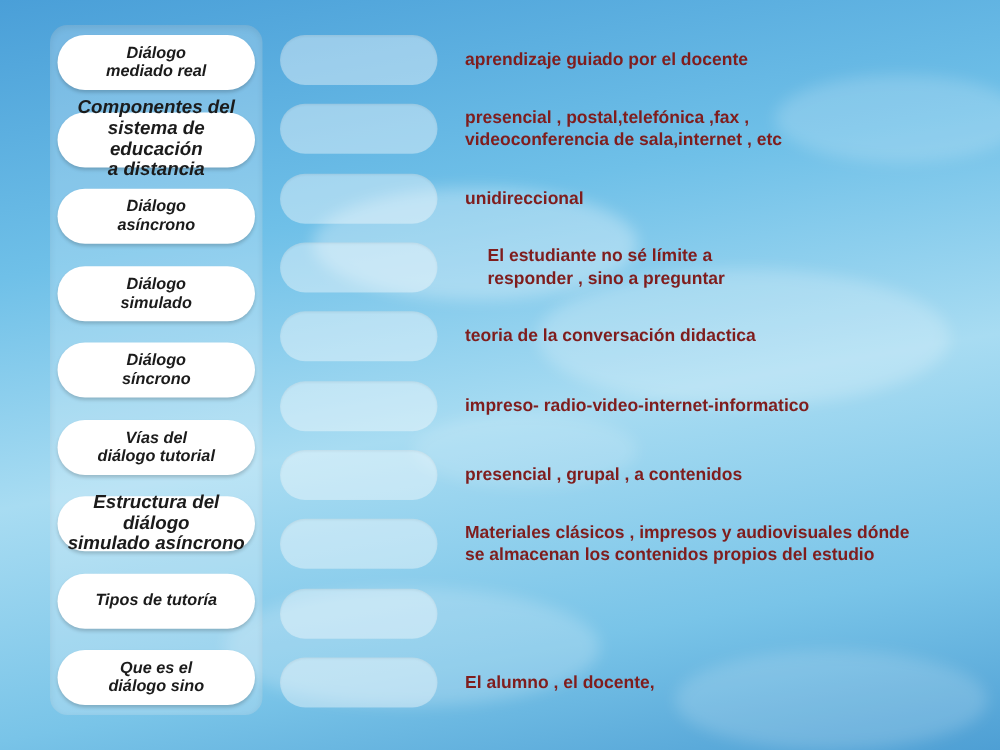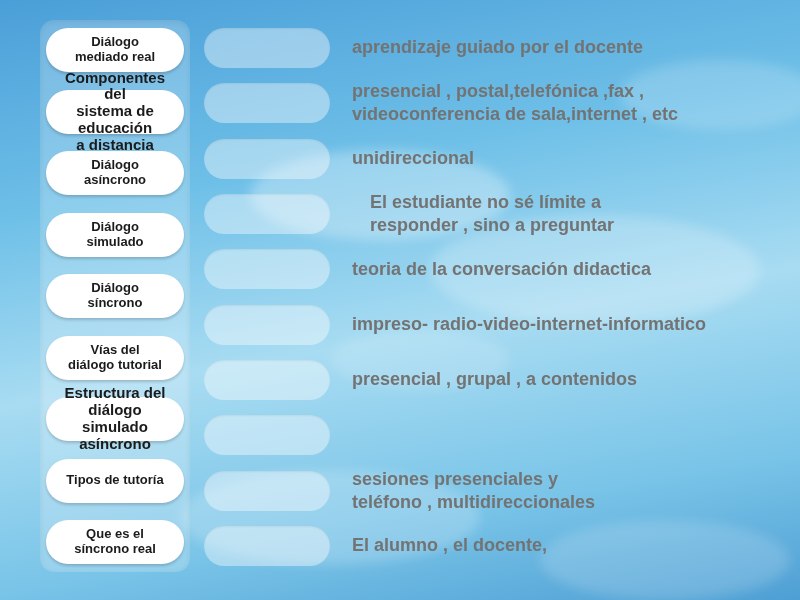--- a/index.html
+++ b/index.html
@@ -33,32 +33,33 @@
   .board {
     position: absolute;
     inset: 0;
     display: flex;
     padding: 18px 20px;
     box-sizing: border-box;
   }
 
   
   .terms-panel {
-    width: 150px;
+    width: 170px;
     background: rgba(255,255,255,0.22);
     border-radius: 14px;
     padding: 8px 6px;
     box-sizing: border-box;
     display: flex;
     flex-direction: column;
     justify-content: space-between;
     box-shadow: 0 2px 6px rgba(0,0,0,0.08) inset;
     margin-left: 20px;
     margin-top: 2px;
     margin-bottom: 10px;
+    font-style: italic;
   }
 
   .term-tile {
     background: #ffffff;
     border-radius: 22px;
     height: 44px;
     display: flex;
     align-items: center;
     justify-content: center;
     text-align: center;
@@ -99,23 +100,23 @@
     height: 40px;
     border-radius: 20px;
     background: rgba(255,255,255,0.40);
     box-shadow: inset 0 1px 2px rgba(0,0,0,0.06);
     flex: none;
     cursor: pointer;
   }
 
   .definition {
     margin-left: 22px;
-    color: #737373;
+    color: #7f1d1d;
     font-weight: bold;
-    font-size: 18px;
+    font-size: 14px;
     line-height: 1.28;
     white-space: pre-line;
   }
 </style>
 </head>
 <body>
 
 <div class="cloud c1"></div>
 <div class="cloud c2"></div>
 <div class="cloud c3"></div>
@@ -136,21 +137,21 @@
     <div class="term-tile normal" style="white-space: pre-line;">Diálogo
 simulado</div>
     <div class="term-tile normal" style="white-space: pre-line;">Diálogo
 síncrono</div>
     <div class="term-tile normal" style="white-space: pre-line;">Vías del
 diálogo tutorial</div>
     <div class="term-tile small" style="white-space: pre-line;">Estructura del diálogo
 simulado asíncrono</div>
     <div class="term-tile normal" style="white-space: pre-line;">Tipos de tutoría</div>
     <div class="term-tile normal" style="white-space: pre-line;">Que es el
-síncrono real</div>
+diálogo sino</div>
   </div>
 
   <div class="rows">
     <div class="row">
       <div class="drop-slot"></div>
       <div class="definition" style="white-space: pre-line;">aprendizaje guiado por el docente</div>
     </div>
     <div class="row">
       <div class="drop-slot"></div>
       <div class="definition" style="white-space: pre-line;">presencial , postal,telefónica ,fax ,
@@ -172,25 +173,25 @@
     <div class="row">
       <div class="drop-slot"></div>
       <div class="definition" style="white-space: pre-line;">impreso- radio-video-internet-informatico</div>
     </div>
     <div class="row">
       <div class="drop-slot"></div>
       <div class="definition" style="white-space: pre-line;">presencial , grupal , a contenidos</div>
     </div>
     <div class="row">
       <div class="drop-slot"></div>
+      <div class="definition" style="white-space: pre-line;">Materiales clásicos , impresos y audiovisuales dónde
+se almacenan los contenidos propios del estudio</div>
     </div>
     <div class="row">
       <div class="drop-slot"></div>
-      <div class="definition" style="white-space: pre-line;">sesiones presenciales y
-teléfono , multidireccionales</div>
     </div>
     <div class="row">
       <div class="drop-slot"></div>
       <div class="definition" style="white-space: pre-line;">El alumno , el docente,</div>
     </div>
   </div>
 
 </div>
 
 </body></html>

